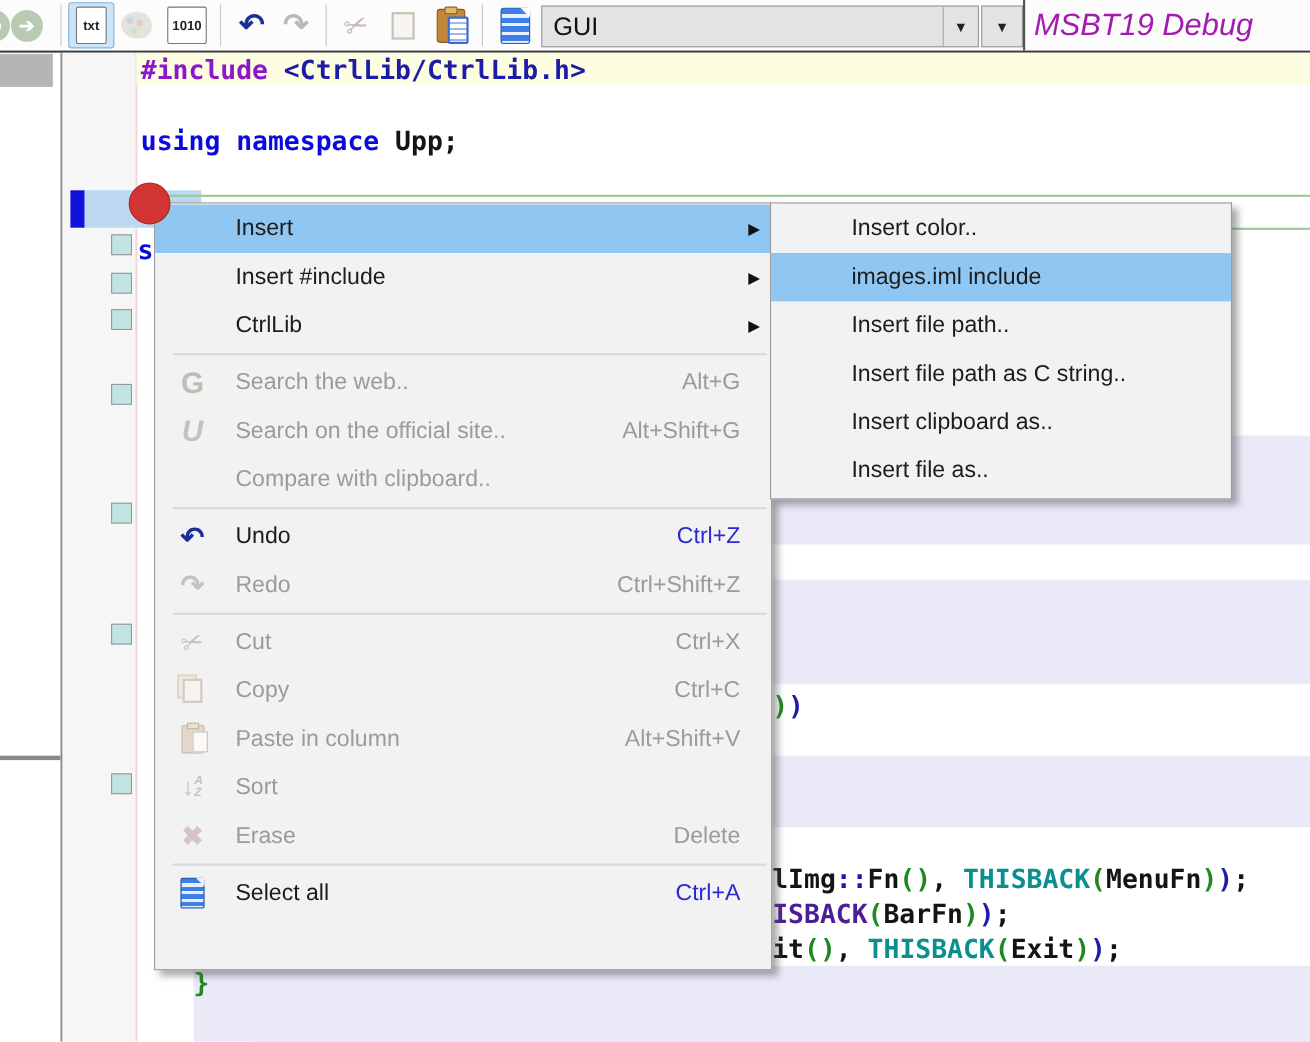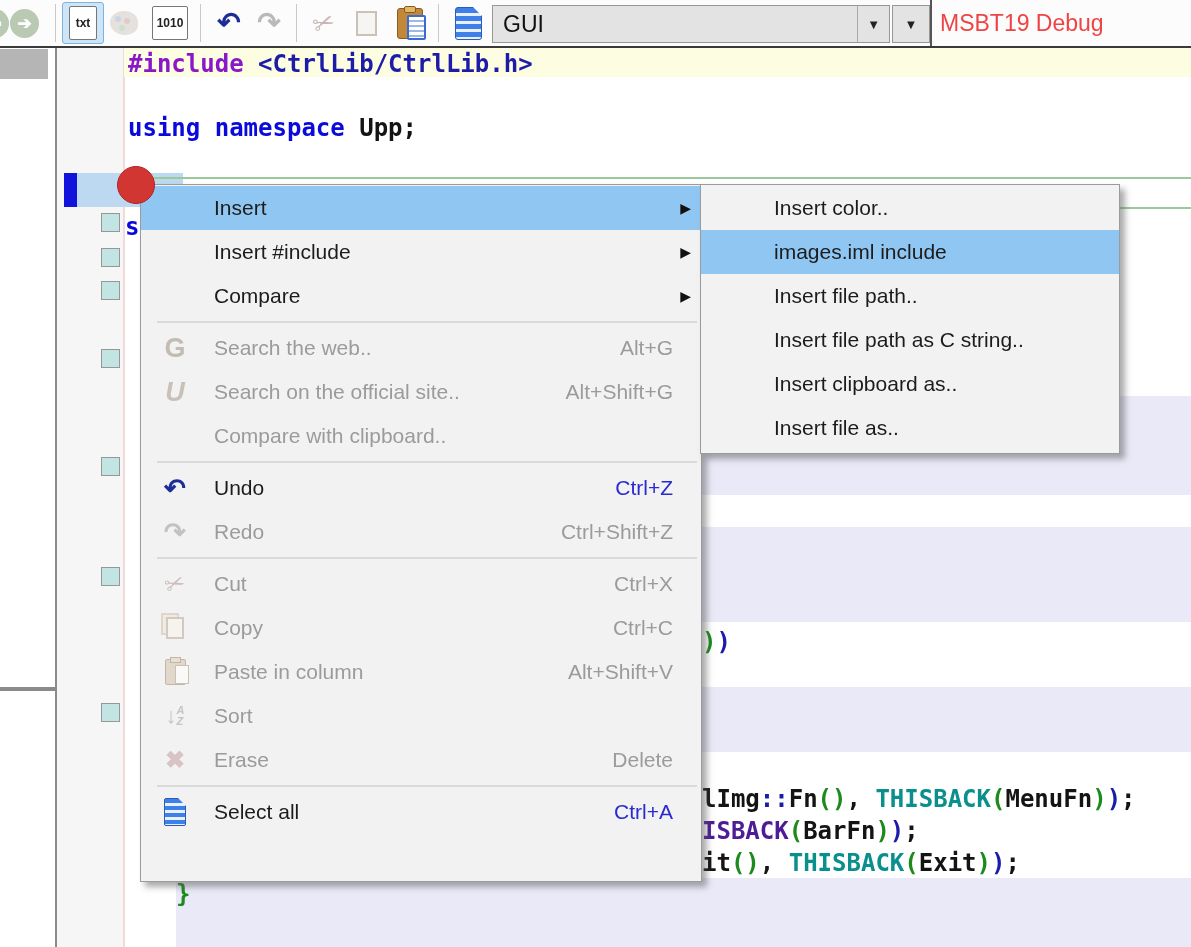--- a/index.html
+++ b/index.html
@@ -36,21 +36,21 @@
               background-image:repeating-linear-gradient(#3f7fe8 0 5px,#e8f0ff 5px 8px);
               border:1px solid #2a5cb8;}
   .ic-bluedoc:after{content:"";position:absolute;right:-1px;top:-1px;width:0;height:0;
                     border-left:9px solid transparent;border-top:9px solid #fff;}
   .combo{position:absolute;top:5px;height:36px;background:#e3e3e3;border:1px solid #979797;
          display:flex;align-items:center;font-size:23px;color:#111;}
   .combo .arrow-zone{margin-left:auto;height:100%;display:flex;align-items:center;
                      border-left:1px solid #aaa;padding:0 9px;}
   .combo-arrow{font-size:13px;color:#222;}
   .config-area{position:absolute;left:930px;top:0;height:46px;display:flex;align-items:center;
-               border-left:2px solid #555;padding-left:8px;font-size:23px;color:#ef4444;}
+               border-left:2px solid #555;padding-left:8px;font-size:28px;color:#a21caf;font-style:italic;}
 
   
   .sidebar{position:absolute;left:0;top:48px;width:55px;height:899px;background:#fff;
            border-right:2px solid #8a8a8a;}
   .sidebar-sel{position:absolute;left:0;top:1px;width:48px;height:30px;background:#b5b5b5;}
   .sidebar-split{position:absolute;left:0;top:639px;width:55px;height:4px;background:#8a8a8a;}
 
   
   .editor{position:absolute;left:57px;top:48px;width:1134px;height:899px;background:#fff;}
   .gutter{position:absolute;left:0;top:0;width:66px;height:899px;background:#f6f6f6;}
@@ -205,21 +205,21 @@
 <div class="menu" id="context-menu" style="left:140px;top:184px;width:560px;height:694px;">
     <div class="menu-item highlighted">
       <span>Insert</span>
       <span class="mi-arrow">▶</span>
     </div>
     <div class="menu-item">
       <span>Insert #include</span>
       <span class="mi-arrow">▶</span>
     </div>
     <div class="menu-item">
-      <span>Compare</span>
+      <span>CtrlLib</span>
       <span class="mi-arrow">▶</span>
     </div>
     <div class="menu-sep"></div>
     <div class="menu-item disabled">
       <span class="mi-icon">
         <span class="mi-g">G</span>
       </span>
       <span>Search the web..</span>
       <span class="mi-shortcut">Alt+G</span>
     </div>

